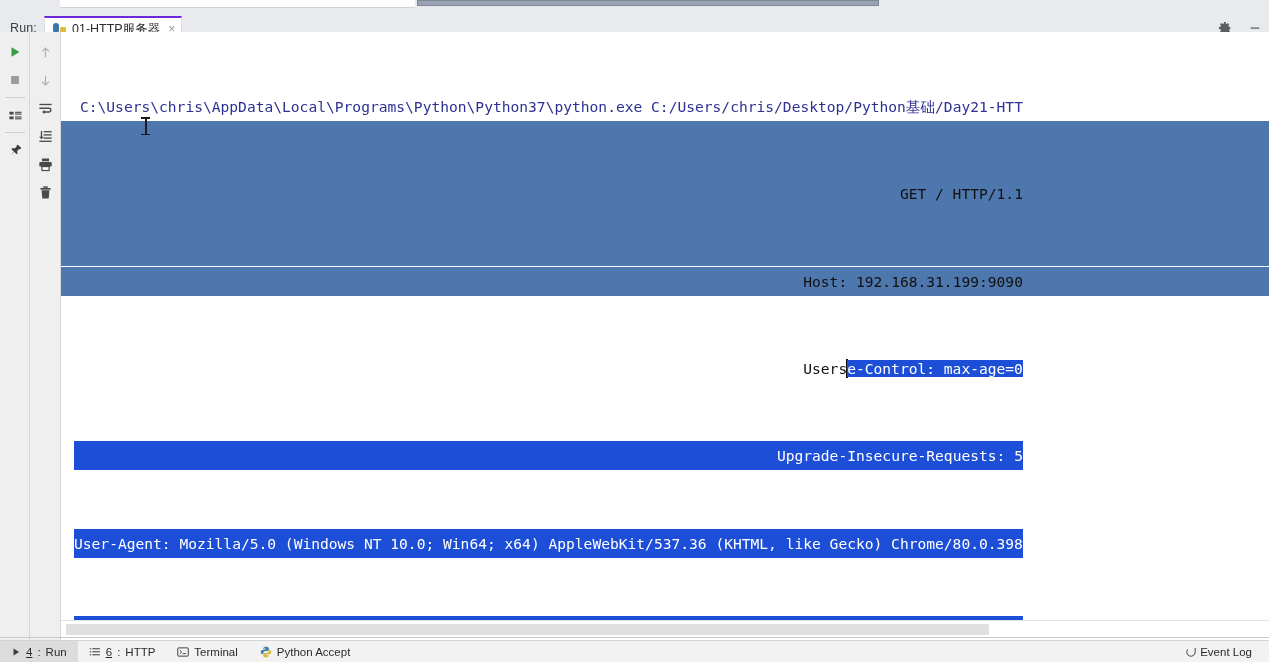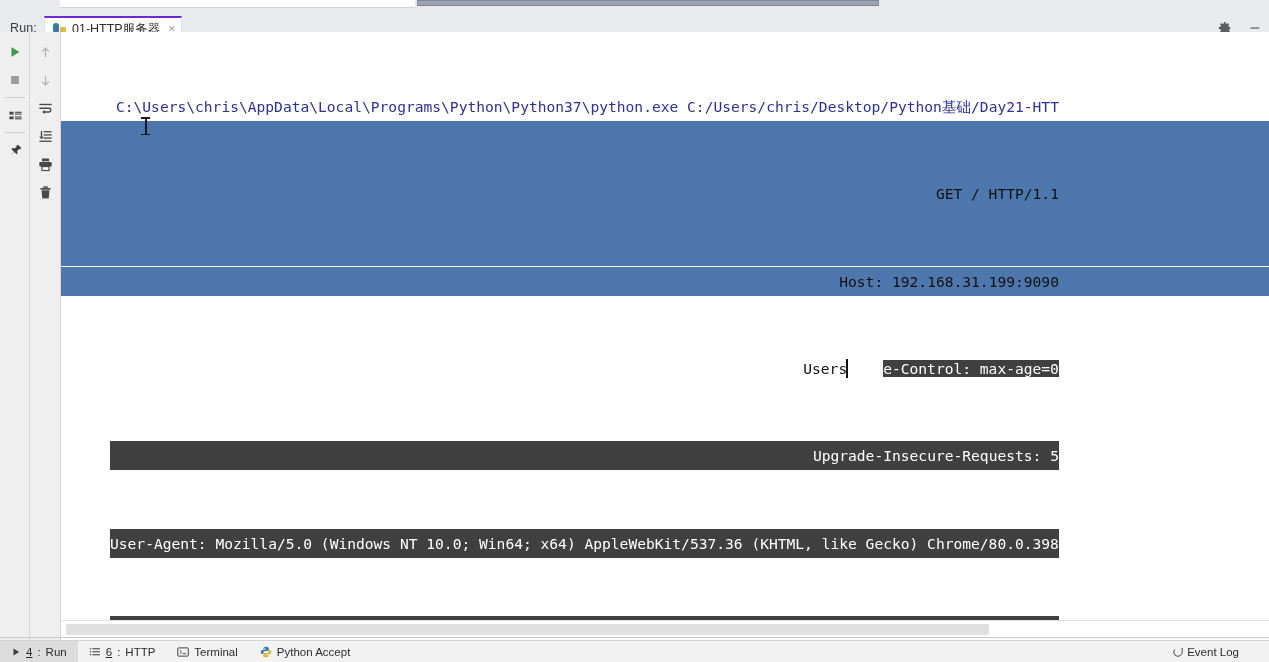--- a/index.html
+++ b/index.html
@@ -47,21 +47,21 @@
     position:absolute;left:61px;top:32px;width:1208px;height:588px;background:#ffffff;overflow:hidden;
   }
   .codearea{
     position:absolute;left:13px;top:2px;white-space:pre;
     font-family:"DejaVu Sans Mono","Liberation Mono",monospace;
     font-size:14.6px;line-height:29.1px;
   }
   .ln{display:block;height:29.1px;}
   .cmdline{color:#2e3191;}
   .plain{color:#111111;margin-left:28px;}
-  .sel{background:#404040;color:#ffffff;margin-left:36px;}
+  .sel{background:#1d4ed8;color:#ffffff;}
 
   
   .selrow{position:absolute;left:0;width:1208px;height:29.1px;background:#4e77ad;}
 
   .caret{display:inline-block;width:2px;height:19px;background:#111;vertical-align:-4px;margin:0 -1px;}
 
   
   .ibeam{position:absolute;left:80px;top:85px;width:9px;height:18px;}
   .ibeam .stem{position:absolute;left:4px;top:1px;width:1.5px;height:16px;background:#1b1b1b;}
   .ibeam .cap-t{position:absolute;left:0;top:0;width:9px;height:1.5px;background:#1b1b1b;}
@@ -73,21 +73,21 @@
 
   .console-bottom-edge{position:absolute;left:0;top:637px;width:1269px;height:1px;background:#c9c9c9;}
 
   
   .statusbar{position:absolute;left:0;top:640px;width:1269px;height:22px;background:#f2f2f2;border-top:1px solid #d4d4d4;box-sizing:border-box;
     display:flex;align-items:center;}
   .sb-item{display:flex;align-items:center;gap:5px;height:22px;padding:0 11px;font-size:11.5px;color:#2b2b2b;cursor:pointer;white-space:nowrap;}
   .sb-item.active{background:#dcdcdc;}
   .sb-u{text-decoration:underline;}
   .sb-spacer{flex:1 1 auto;}
-  .sb-right{display:flex;align-items:center;gap:3px;padding-right:30px;font-size:11.5px;color:#2b2b2b;cursor:pointer;}
+  .sb-right{display:flex;align-items:center;gap:3px;padding-right:17px;font-size:11.5px;color:#2b2b2b;cursor:pointer;}
   .ico{display:inline-flex;align-items:center;justify-content:center;}
 </style>
 </head>
 <body>
 
 <div id="app">
 
   <div class="top-sliver">
     <div class="sliver-a"></div>
     <div class="sliver-b"></div>

